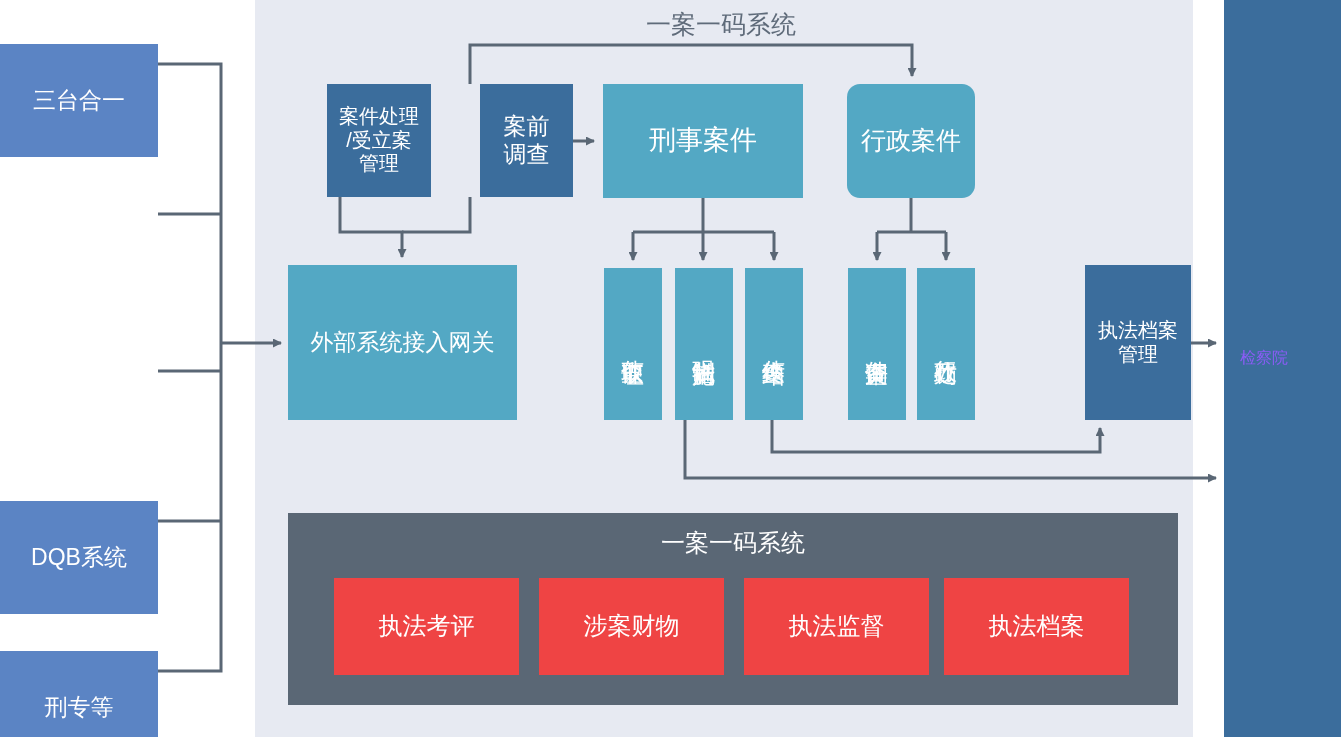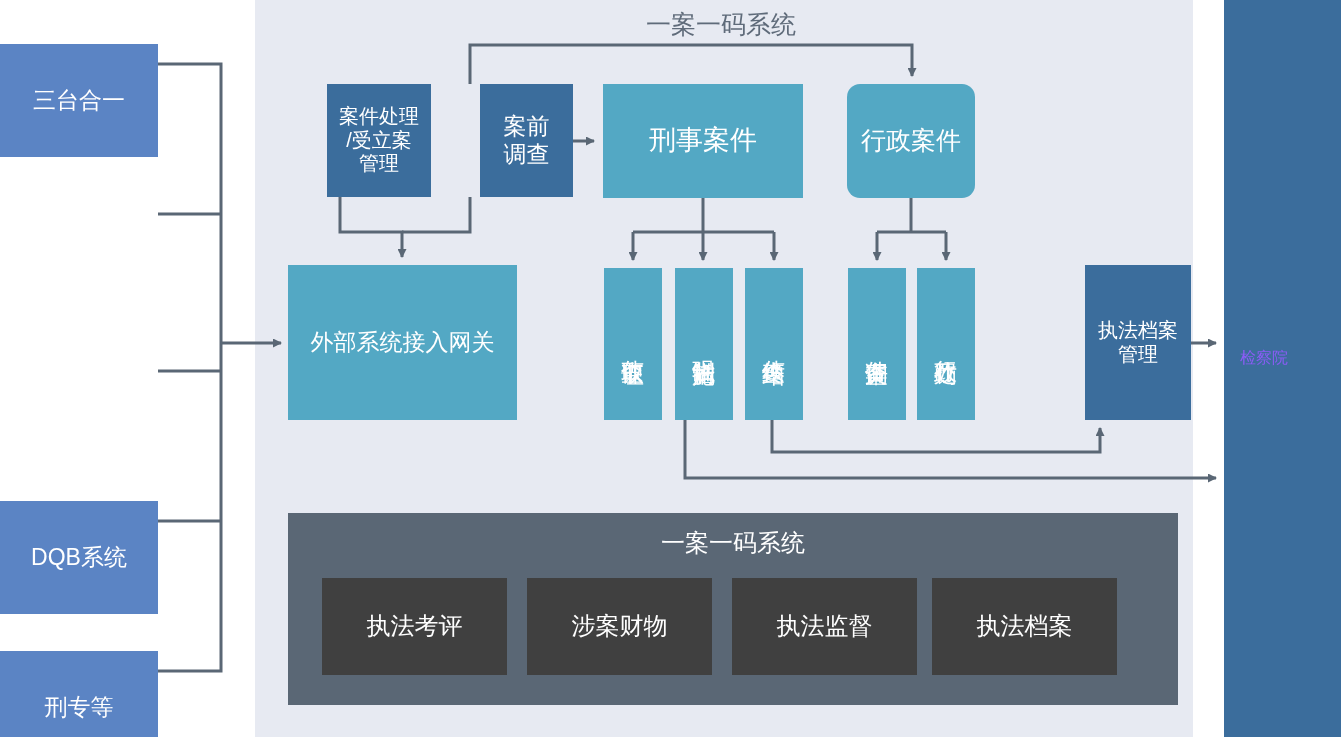--- a/index.html
+++ b/index.html
@@ -8,21 +8,21 @@
   #stage{position:absolute;left:0;top:0;width:1341px;height:737px;}
 
   .panel-main{position:absolute;left:255px;top:0;width:938px;height:737px;background:#e7eaf2;}
   .panel-right{position:absolute;left:1224px;top:0;width:117px;height:737px;background:#3b6d9c;}
 
   .box{position:absolute;box-sizing:border-box;display:flex;align-items:center;
        justify-content:center;text-align:center;color:#ffffff;line-height:1.18;}
   .src{background:#5b84c4;font-size:23px;margin-top:36px;}
   .navy{background:#3b6d9c;margin-left:39px;}
   .teal{background:#53a8c4;}
-  .ext{background:#404040;font-size:24px;}
+  .ext{background:#ef4444;font-size:24px;margin-left:12px;}
 
   .vtext{writing-mode:vertical-rl;text-orientation:upright;letter-spacing:1px;
          line-height:1.05;font-size:23px;}
 
   .title-sys{position:absolute;color:#5f6b7a;font-size:25px;white-space:nowrap;}
   .gray-panel{position:absolute;background:#5a6775;}
   .gray-title{position:absolute;color:#ffffff;font-size:24px;white-space:nowrap;text-align:center;}
 
   .right-label{position:absolute;color:#8b5cf6;font-size:16px;white-space:nowrap;}
 

